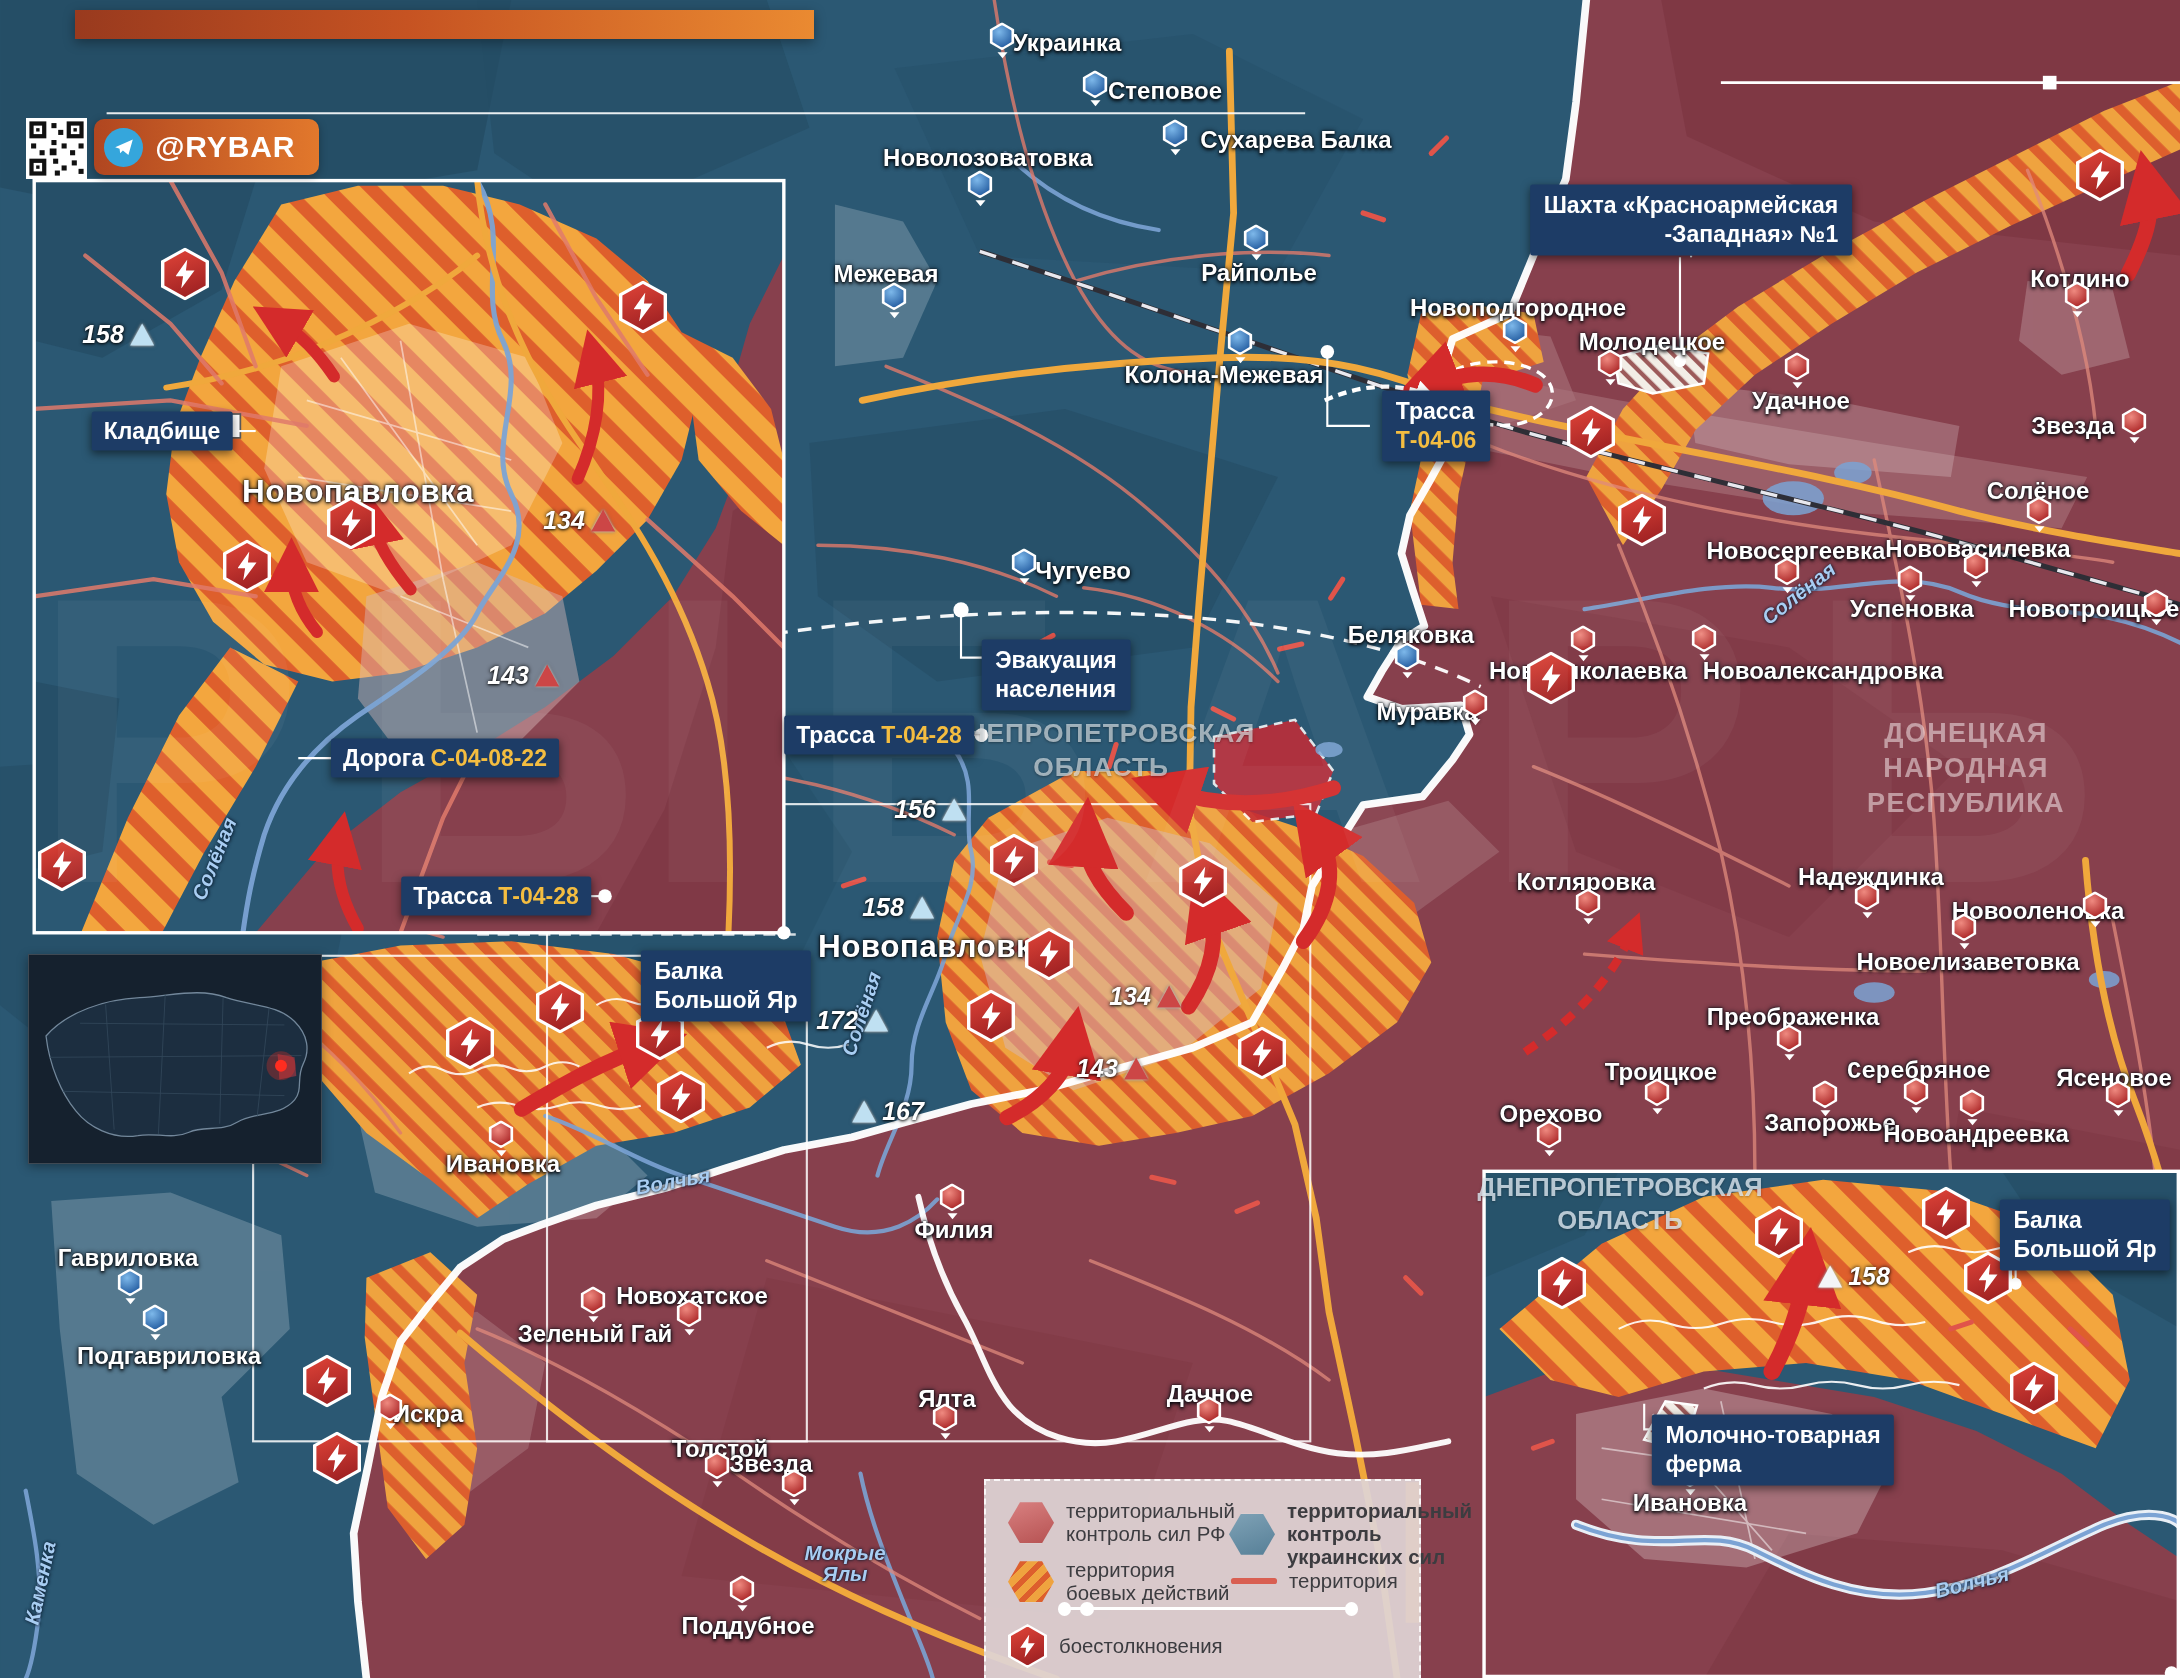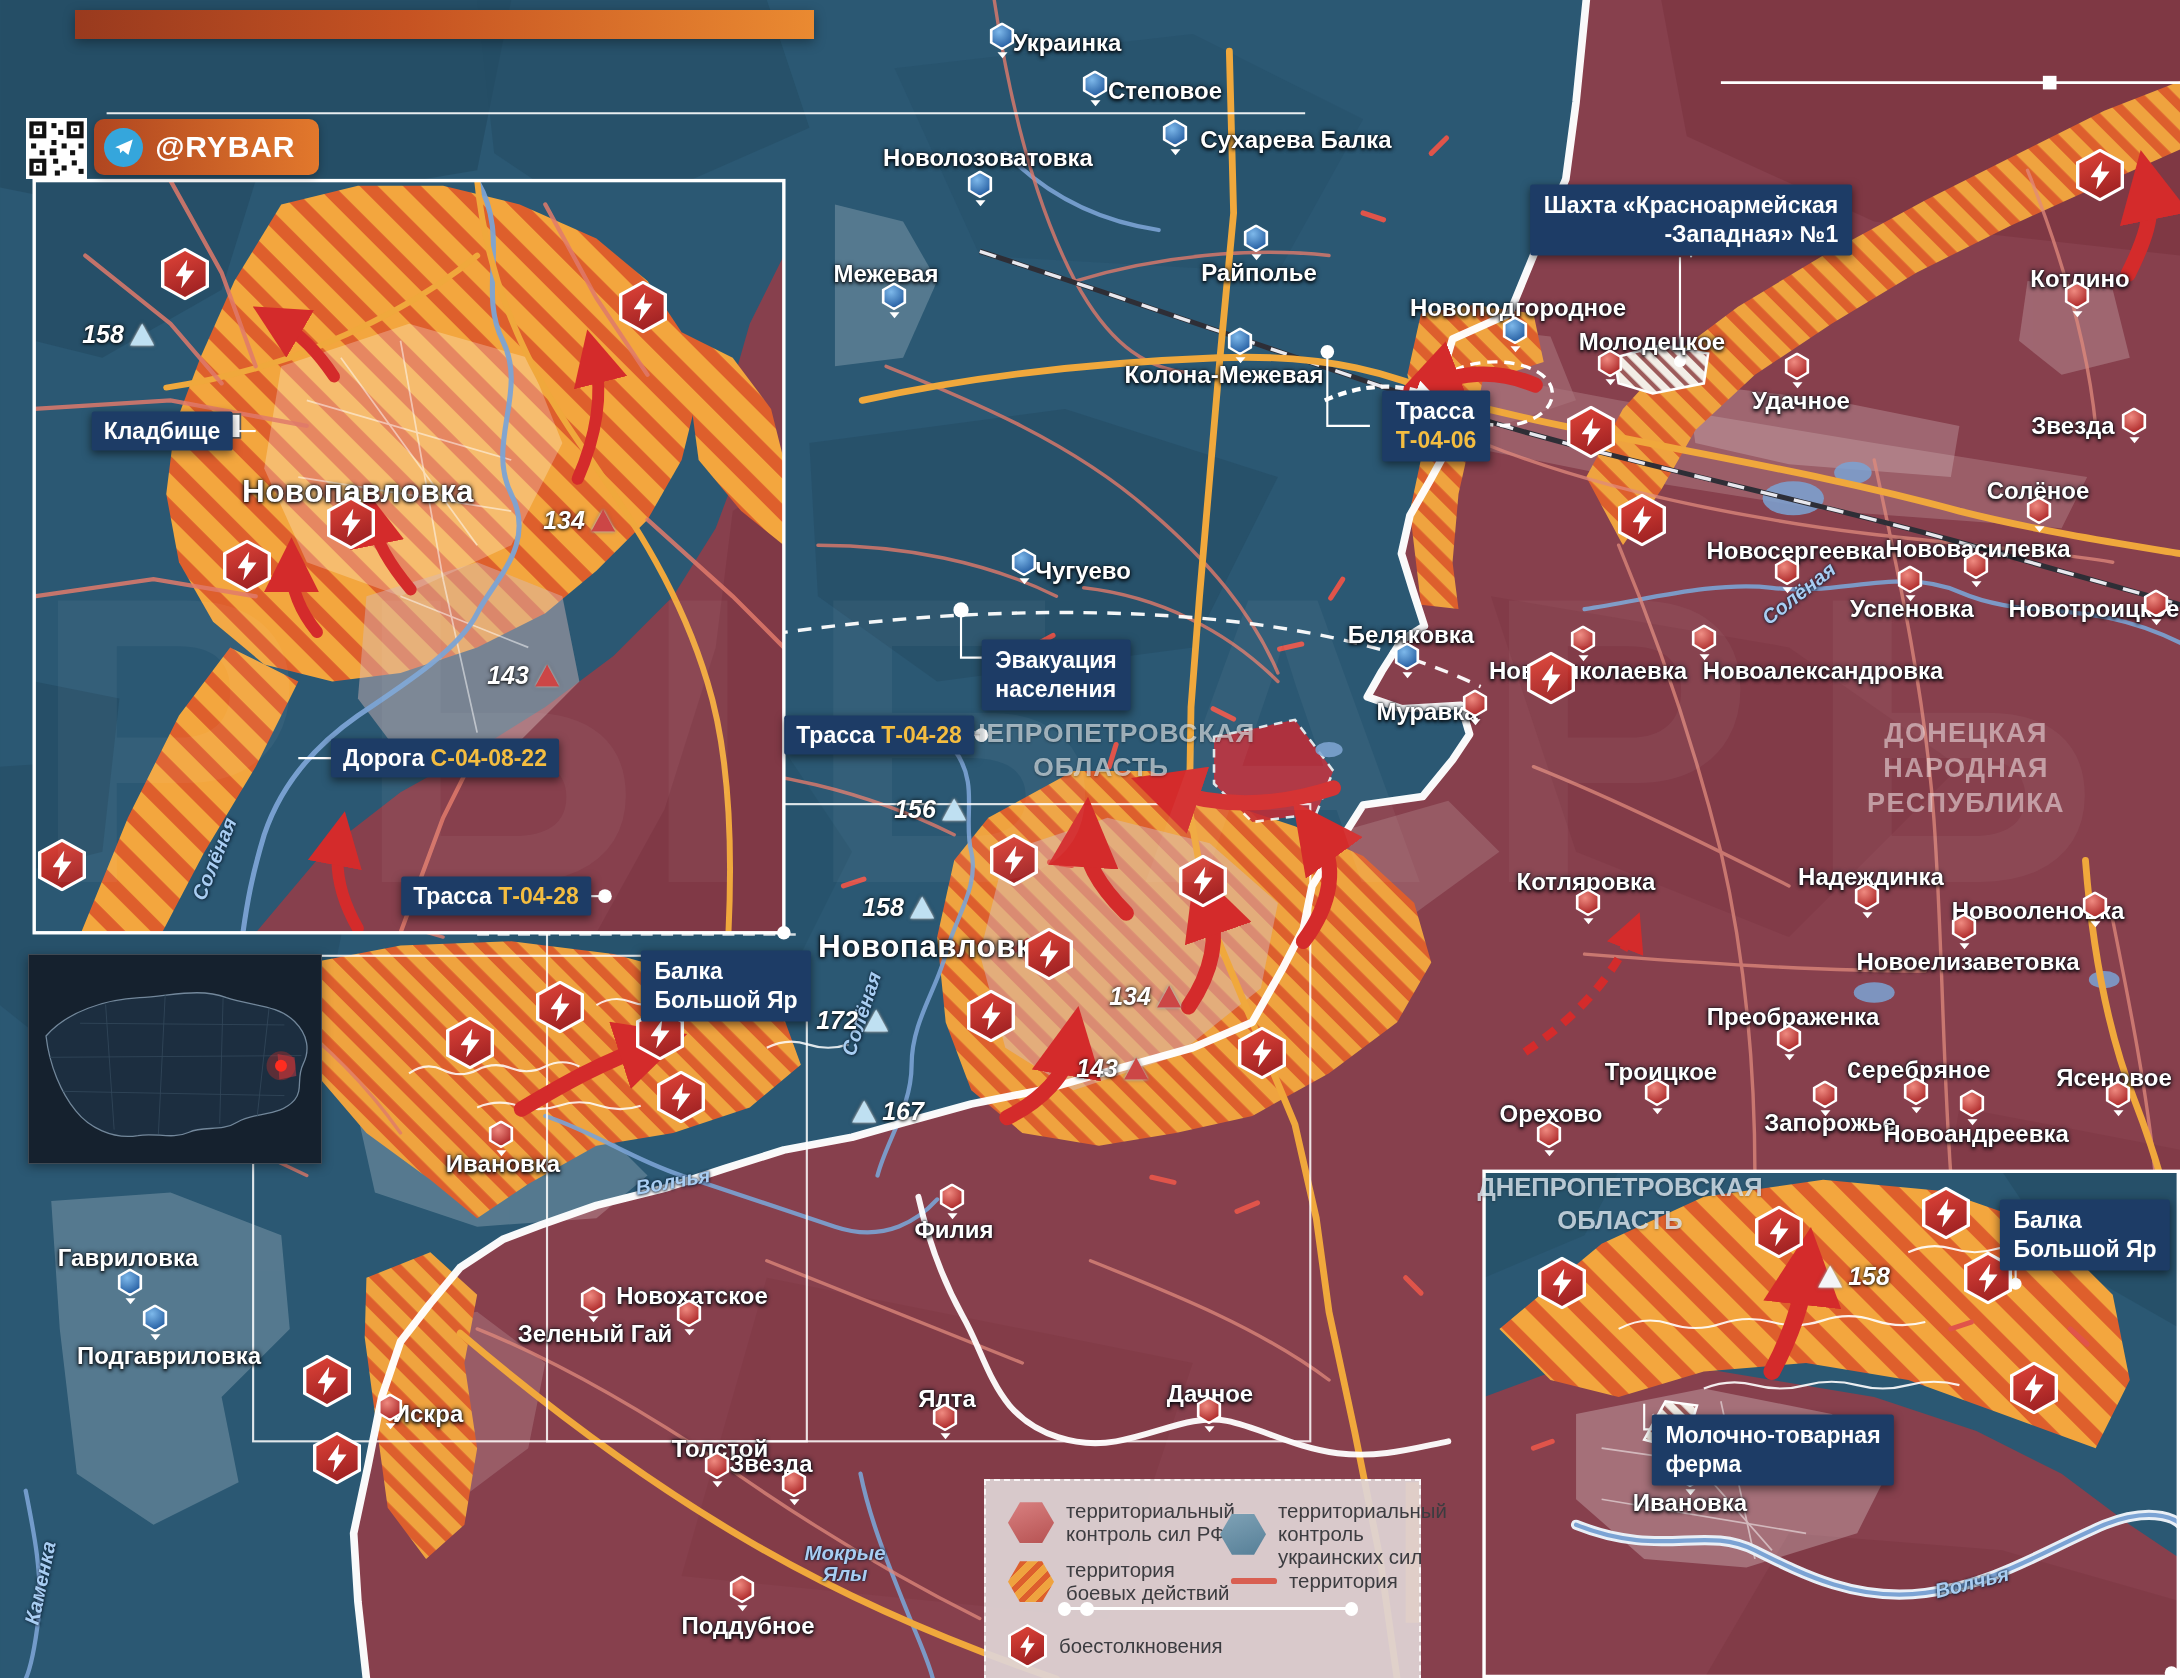--- a/index.html
+++ b/index.html
@@ -997,21 +997,21 @@
   <div class="litem" style="left:22px;top:78px;">
     <span class="lhex zone"></span>
     <span class="ltext">территория боевых действий</span>
   </div>
   <div class="litem" style="left:22px;top:143px;">
     <span class="lbadgehex">
           <span class="bolt"></span>
         </span>
     <span class="ltext">боестолкновения</span>
   </div>
-  <div class="litem" style="left:234px;top:19px;">
+  <div class="litem" style="left:243px;top:19px;font-weight:bold;">
     <span class="lhex ua"></span>
     <span class="ltext">территориальный контроль украинских сил</span>
   </div>
   <div class="litem" style="left:245px;top:89px;">
     <span class="lline"></span>
     <span class="ltext">территория</span>
   </div>
   <div class="lscale">
         <span class="middot"></span>
       </div>

